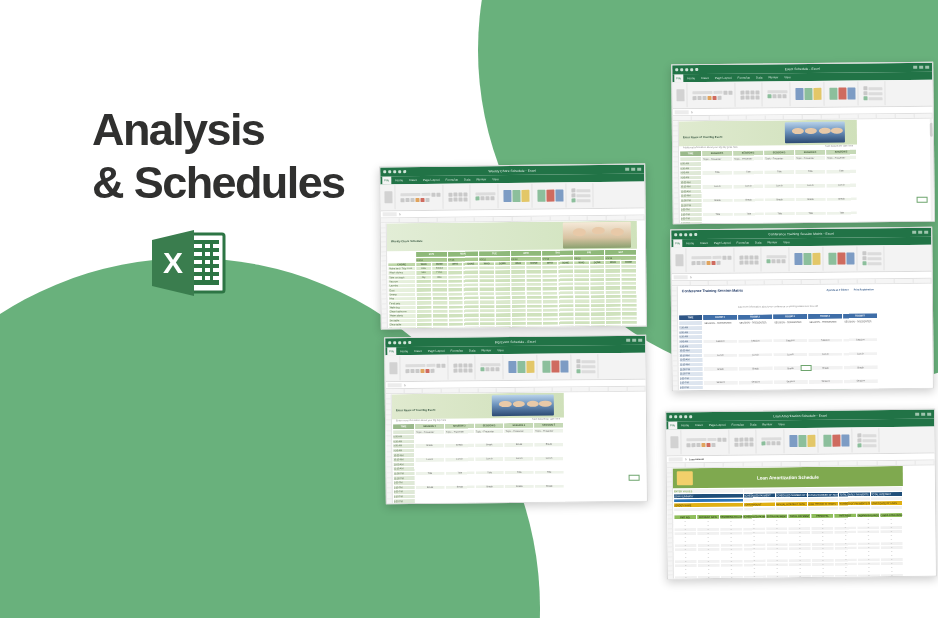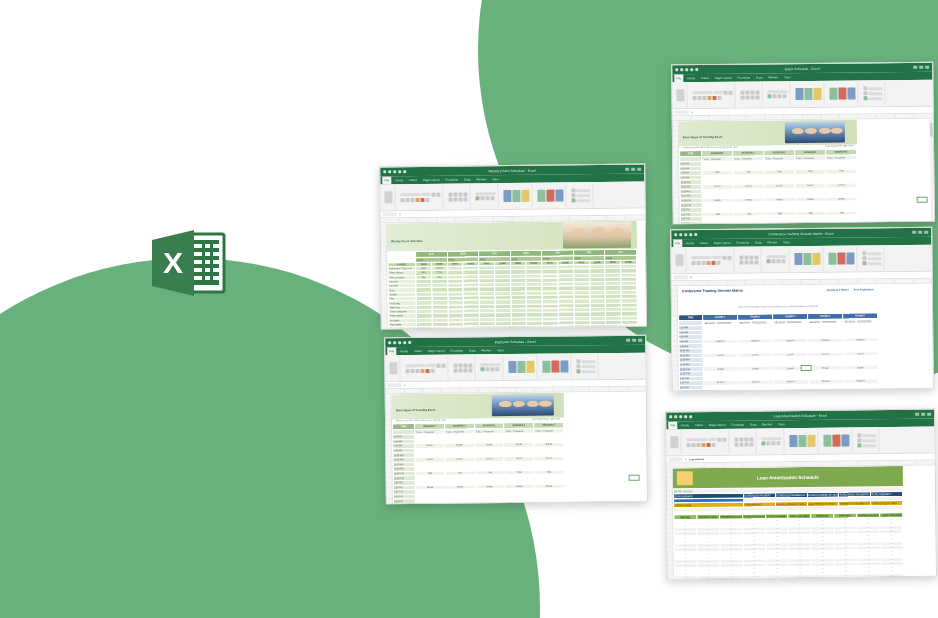--- a/index.html
+++ b/index.html
@@ -162,20 +162,24 @@
   .scroll-v::after { content:''; position:absolute; top:4px; left:0; right:0; height:14px; background:#cdcdcd; border-radius:2px; }
 </style>
 </head>
 <body>
 
 <div id="stage">
 
   <div class="blob" id="blob-tr"></div>
   <div class="blob" id="blob-bl"></div>
 
+  <div id="headline">
+    <div class="line">Analysis</div>
+    <div class="line">&amp; Schedules</div>
+  </div>
 
   <div id="xl-logo">
     <svg viewBox="0 0 80 70" width="80" height="70">
       <rect x="38" y="6" width="38" height="58" rx="2" fill="#ffffff" stroke="#2d7544" stroke-width="3"></rect>
       <g fill="#2d7544">
         <rect x="43" y="12" width="28" height="4"></rect>
         <rect x="43" y="20" width="28" height="4"></rect>
         <rect x="43" y="28" width="28" height="4"></rect>
         <rect x="43" y="36" width="28" height="4"></rect>
         <rect x="43" y="44" width="28" height="4"></rect>

